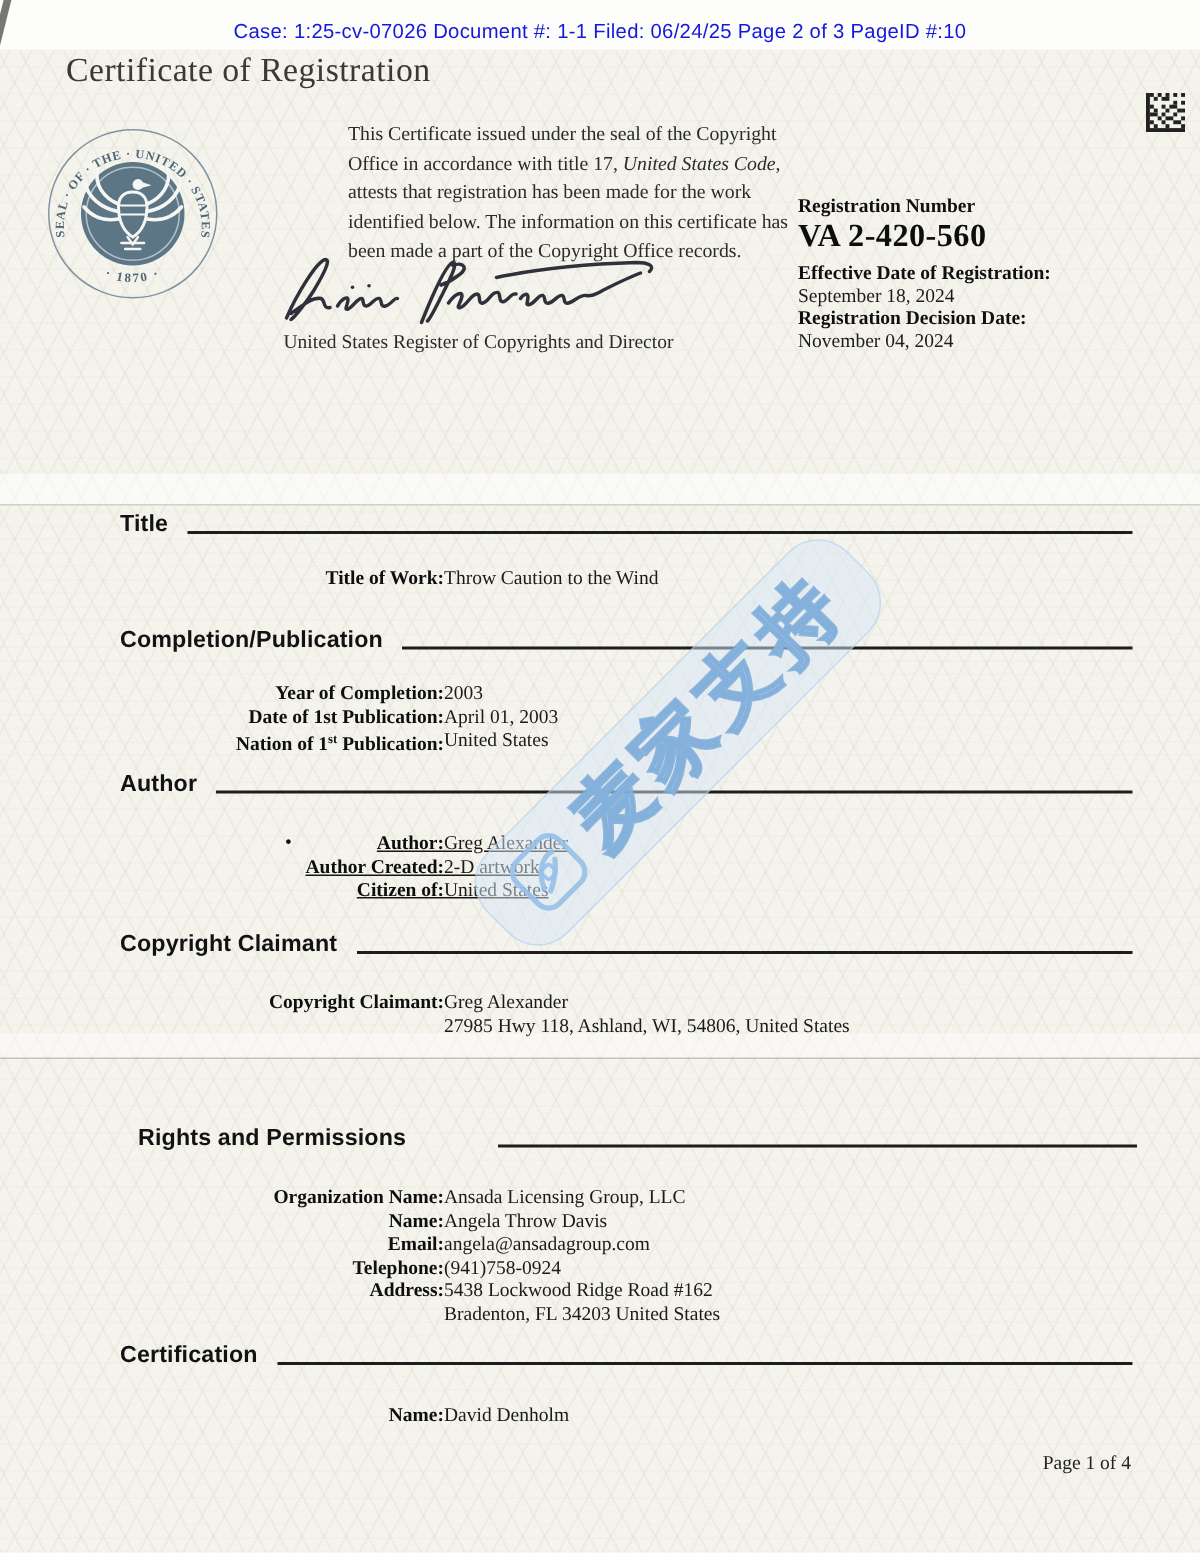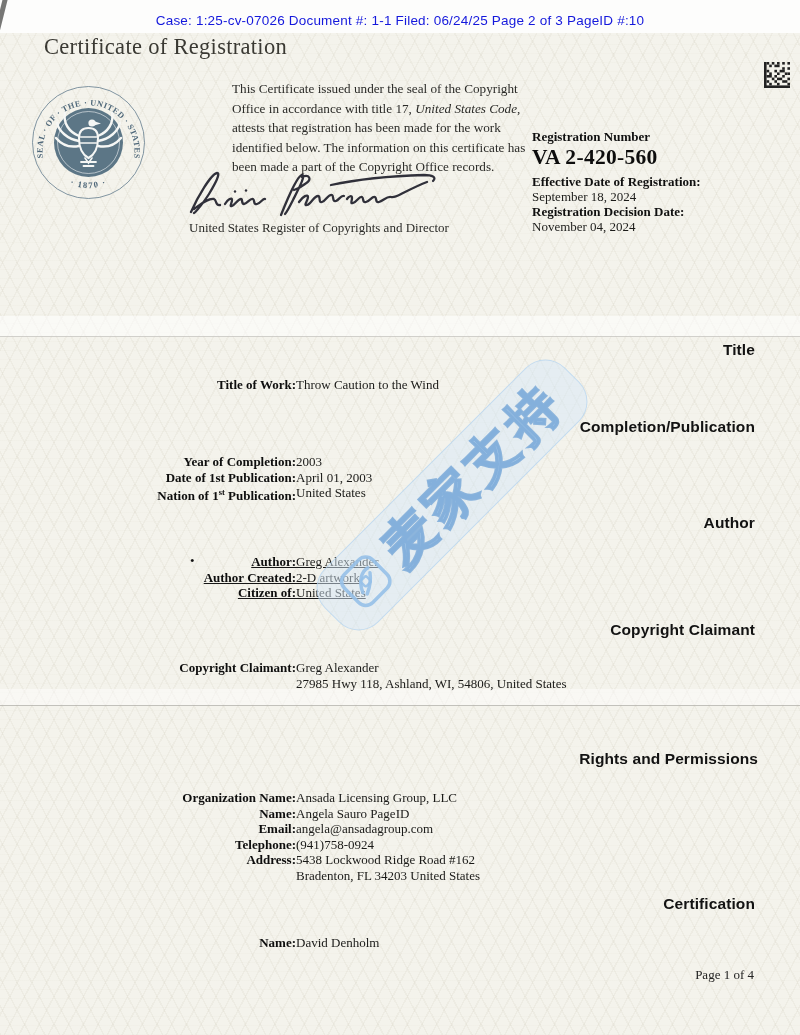--- a/index.html
+++ b/index.html
@@ -22,21 +22,21 @@
   .statement i{font-style:italic;}
   .signature{position:absolute;left:181px;top:168px;width:268px;height:50px;}
   .signer-title{position:absolute;left:189px;top:220px;font-size:13px;color:#2b2b28;}
   .reg-block{position:absolute;left:532px;top:129px;}
   .reg-label{font-weight:bold;font-size:13px;line-height:15px;color:#101010;}
   .reg-number{font-weight:bold;font-size:21.5px;line-height:25px;letter-spacing:.3px;margin:1px 0 4px;color:#0d0d0d;}
   .reg-val{font-size:13px;line-height:15px;color:#1c1c1a;}
   .barcode{position:absolute;left:764px;top:61px;width:26px;height:28px;}
   .seam1{position:absolute;left:0;top:316px;width:800px;height:20px;background:rgba(255,255,255,.55);border-bottom:1px solid rgba(160,158,150,.45);}
   .seam2{position:absolute;left:0;top:689px;width:800px;height:16px;background:rgba(255,255,255,.45);border-bottom:1px solid rgba(150,148,140,.55);}
-  .sec{position:absolute;right:45px;display:flex;align-items:flex-end;flex-direction:column;}
+  .sec{position:absolute;right:45px;display:flex;align-items:flex-end;}
   .sec-h{font:bold 15.5px "Liberation Sans",sans-serif;color:#121212;white-space:nowrap;letter-spacing:.1px;}
   .sec-rule{flex:1;height:0;border-bottom:2.2px solid #1d1d1d;margin:0 0 3px 13px;}
   .rows{position:absolute;left:56px;width:710px;font-size:13px;}
   .frow{display:flex;line-height:15.5px;}
   .flabel{width:240px;text-align:right;font-weight:bold;color:#0e0e0e;flex:0 0 auto;}
   .fval{color:#1a1a18;}
   .flabel sup{font-size:8.5px;vertical-align:super;}
   .author-bullet{position:absolute;left:190px;top:553px;font-size:13px;color:#111;}
   .footer-page{position:absolute;right:46px;top:967px;font-size:13px;color:#222;}
   .watermark{
@@ -229,21 +229,21 @@
     <span class="sec-h">Rights and Permissions</span>
     <div class="sec-rule"></div>
   </div>
   <div class="rows" style="top:790px;">
     <div class="frow">
       <span class="flabel">Organization Name:</span>
       <span class="fval">Ansada Licensing Group, LLC</span>
     </div>
     <div class="frow">
       <span class="flabel">Name:</span>
-      <span class="fval">Angela Sauro PageID</span>
+      <span class="fval">Angela Throw Davis</span>
     </div>
     <div class="frow">
       <span class="flabel">Email:</span>
       <span class="fval">angela@ansadagroup.com</span>
     </div>
     <div class="frow">
       <span class="flabel">Telephone:</span>
       <span class="fval">(941)758-0924</span>
     </div>
     <div class="frow">

